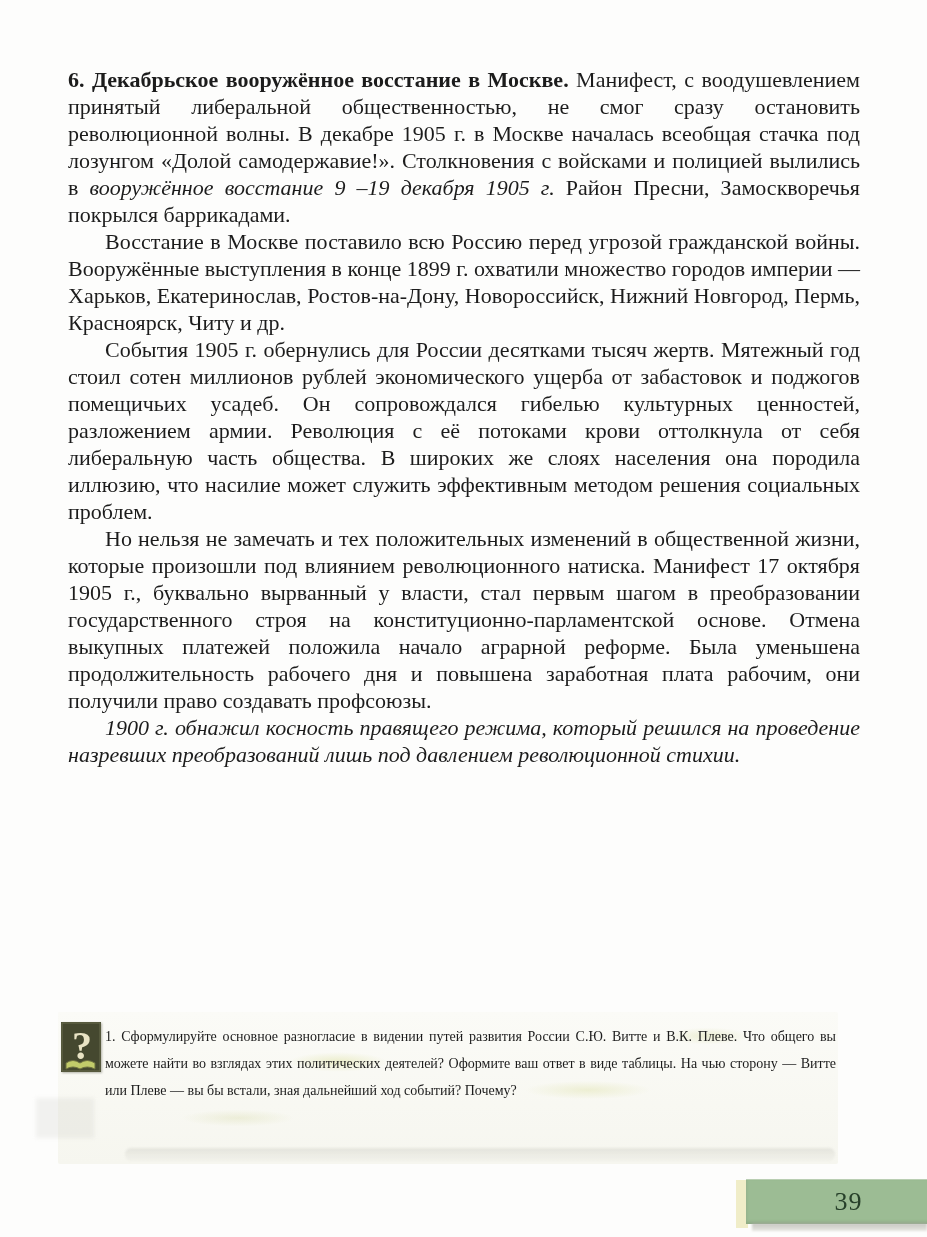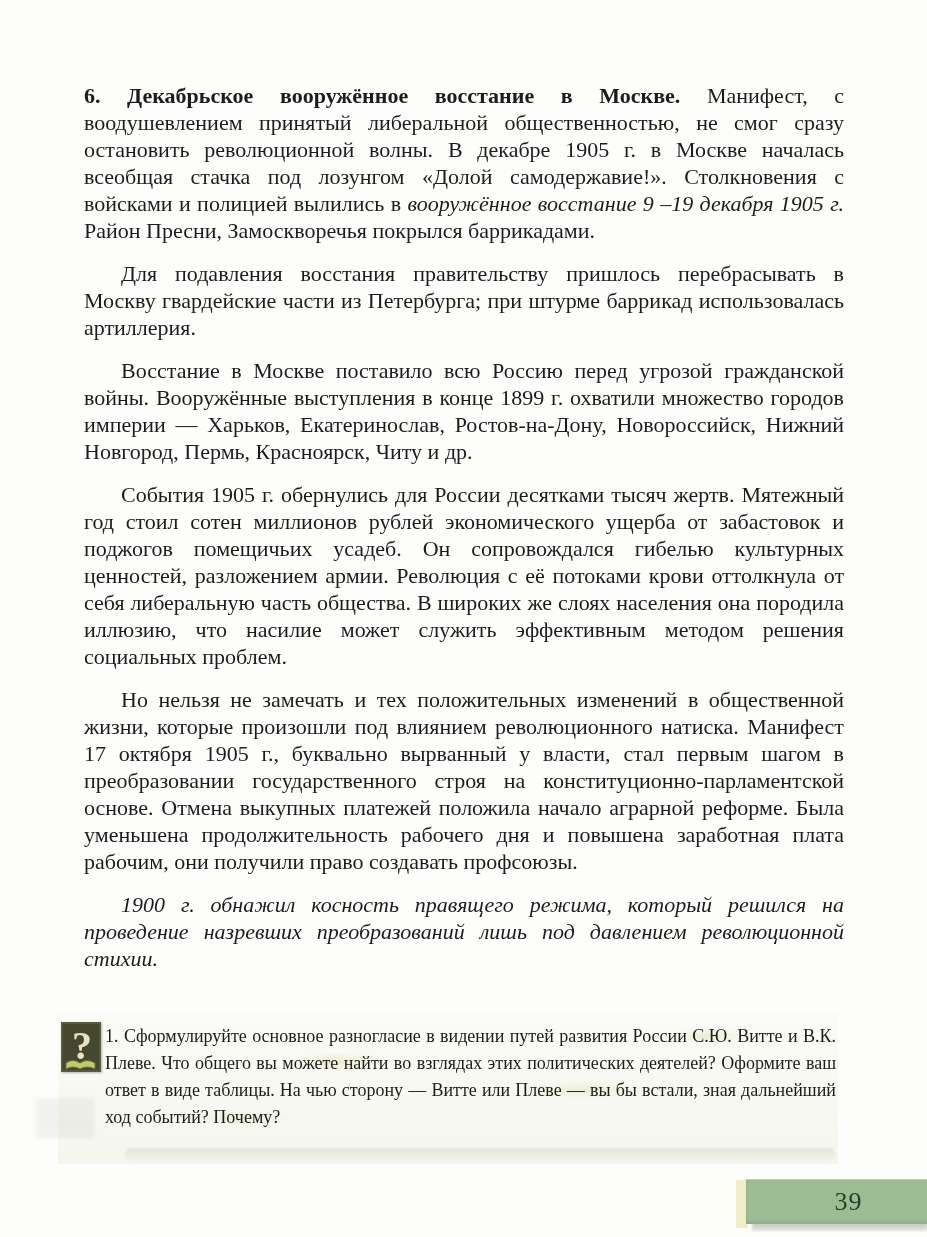--- a/index.html
+++ b/index.html
@@ -17,21 +17,21 @@
   
   .content {
     position: absolute;
     left: 68px;
     top: 66px;
     width: 792px;
     font-size: 22px;
     line-height: 27px;
     text-align: justify;
   }
-  .content p { margin: 16px; text-indent: 37px; }
+  .content p { margin: 0; text-indent: 37px; }
   .content p.first { text-indent: 0; }
   .content b { font-weight: bold; }
   .content i { font-style: italic; }
 
   
   .question-block {
     position: absolute;
     top: 1012px;
     left: 58px;
     width: 780px;
@@ -49,21 +49,21 @@
     left: 3px;
     top: 10px;
     width: 40px;
     height: 50px;
     box-shadow: 1px 1px 2px rgba(80,80,60,0.4);
   }
   .q-text {
     margin: 0;
     padding: 11px 0 0 47px;
     width: 731px;
-    font-size: 18px;
+    font-size: 14px;
     line-height: 27px;
     text-align: justify;
   }
 
   
   .smudge {
     position: absolute;
     left: 125px;
     top: 1148px;
     width: 710px;
@@ -126,23 +126,20 @@
 </head>
 <body>
 
 <div class="page">
 
   <div class="content">
     <p class="para first">
       <b>6. Декабрьское вооружённое восстание в Москве. </b><span>Манифест, с воодушевлением принятый либеральной общественностью, не смог сразу остановить революционной волны. В декабре 1905 г. в Москве началась всеобщая стачка под лозунгом «Долой самодержавие!». Столкновения с войсками и полицией вылились в </span><i>вооружённое восстание 9 –19 декабря 1905 г.</i><span> Район Пресни, Замоскворечья покрылся баррикадами.</span>
     </p>
     <p class="para">
-      <span>Для подавления восстания правительству пришлось перебрасывать в Москву гвардейские части из Петербурга; при штурме баррикад использовалась артиллерия.</span>
-    </p>
-    <p class="para">
       <span>Восстание в Москве поставило всю Россию перед угрозой гражданской войны. Вооружённые выступления в конце 1899 г. охватили множество городов империи — Харьков, Екатеринослав, Ростов-на-Дону, Новороссийск, Нижний Новгород, Пермь, Красноярск, Читу и др.</span>
     </p>
     <p class="para">
       <span>События 1905 г. обернулись для России десятками тысяч жертв. Мятежный год стоил сотен миллионов рублей экономического ущерба от забастовок и поджогов помещичьих усадеб. Он сопровождался гибелью культурных ценностей, разложением армии. Революция с её потоками крови оттолкнула от себя либеральную часть общества. В широких же слоях населения она породила иллюзию, что насилие может служить эффективным методом решения социальных проблем.</span>
     </p>
     <p class="para">
       <span>Но нельзя не замечать и тех положительных изменений в общественной жизни, которые произошли под влиянием революционного натиска. Манифест 17 октября 1905 г., буквально вырванный у власти, стал первым шагом в преобразовании государственного строя на конституционно-парламентской основе. Отмена выкупных платежей положила начало аграрной реформе. Была уменьшена продолжительность рабочего дня и повышена заработная плата рабочим, они получили право создавать профсоюзы.</span>
     </p>
     <p class="para">
       <i>1900 г. обнажил косность правящего режима, который решился на проведение назревших преобразований лишь под давлением революционной стихии.</i>

